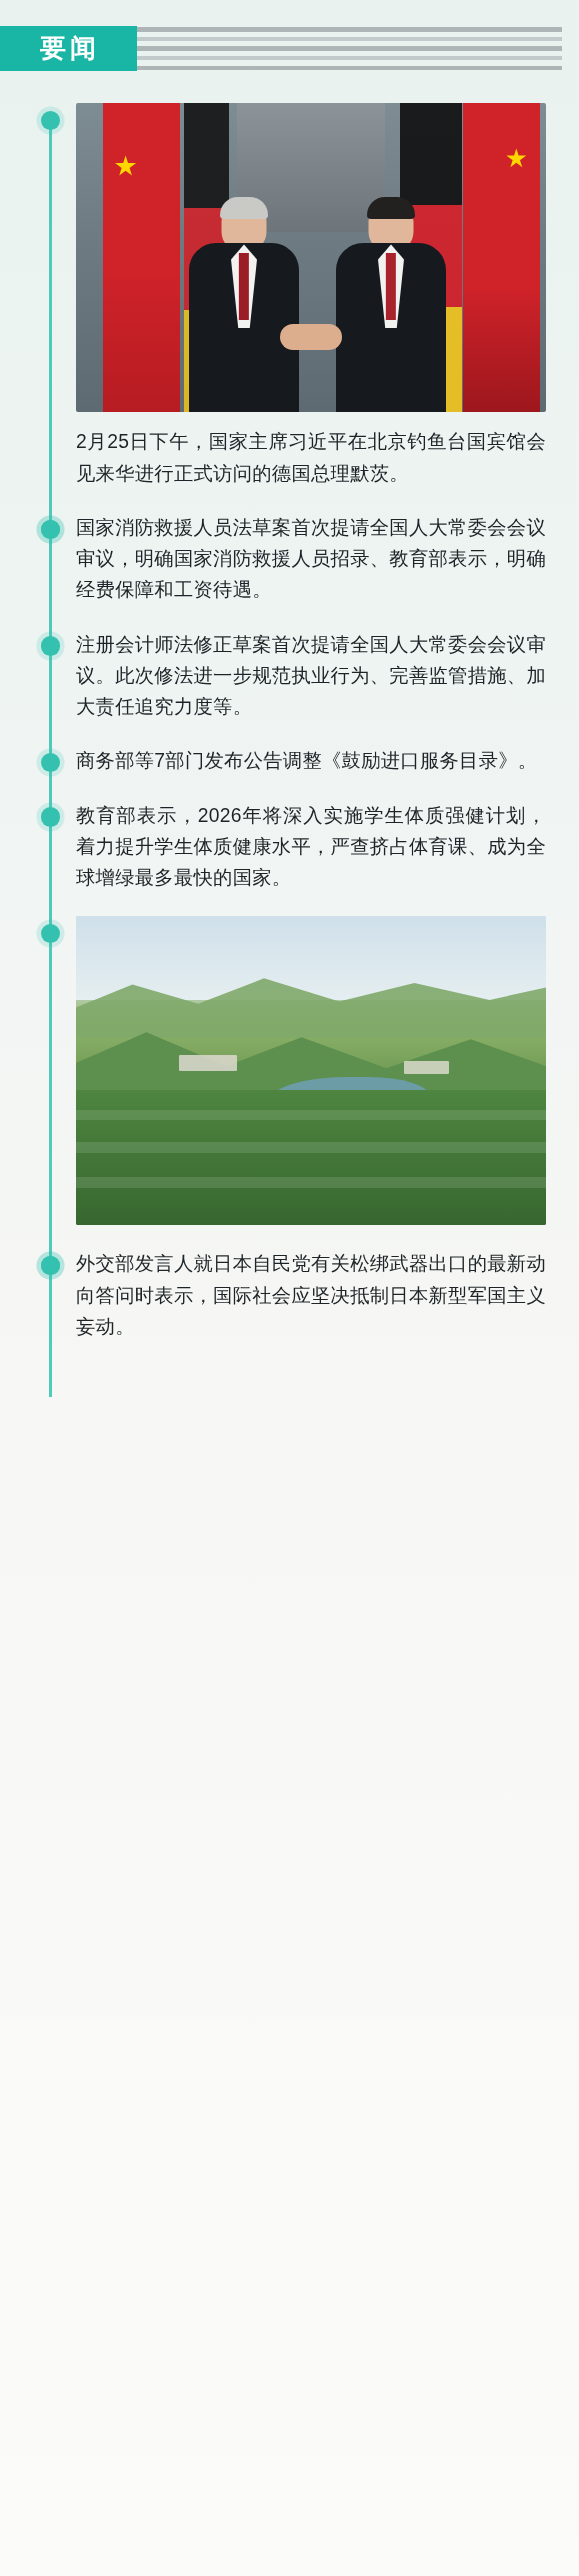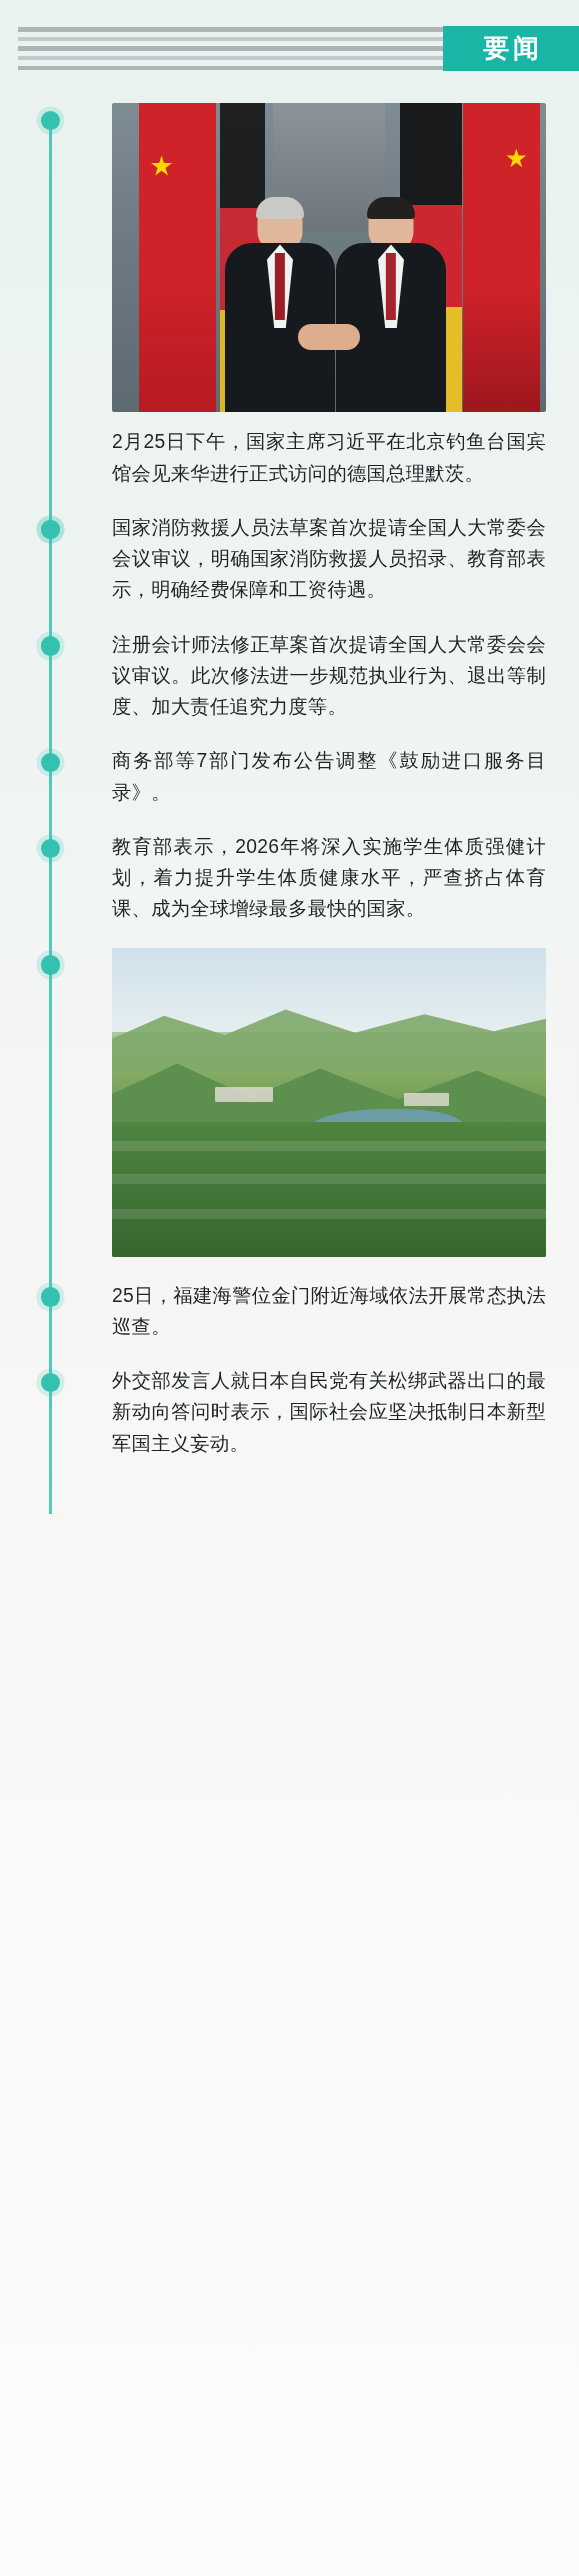--- a/index.html
+++ b/index.html
@@ -15,21 +15,21 @@
     background: linear-gradient(180deg, #e9f2ef 0%, #eef4f2 25%, #f7f7f5 55%, #fbfbfa 100%);
     overflow: hidden;
   }
 
   
   .header {
     position: relative;
     height: 97px;
     display: flex;
     align-items: center;
-    justify-content: flex-end;
+    justify-content: flex-start;
   }
   .stripes {
     position: absolute;
     top: 27px;
     left: 18px;
     right: 18px;
     height: 43px;
     display: flex;
     flex-direction: column;
     justify-content: space-between;
@@ -67,21 +67,21 @@
     left: 49px;
     top: 26px;
     bottom: 26px;
     width: 2.6px;
     background: #34c1b0;
     opacity: .85;
   }
 
   .item {
     position: relative;
-    padding-left: 112px;
+    padding-left: 76px;
     padding-right: 34px;
     margin-bottom: 23px;
   }
   .dot {
     position: absolute;
     left: 41px;
     top: 7.7px;
     width: 19.3px;
     height: 19.3px;
     border-radius: 50%;
@@ -273,21 +273,21 @@
       <div class="dot"></div>
     </div>
 
     <div class="item">
       <div class="dot"></div>
       <p>国家消防救援人员法草案首次提请全国人大常委会会议审议，明确国家消防救援人员招录、教育部表示，明确经费保障和工资待遇。</p>
     </div>
 
     <div class="item">
       <div class="dot"></div>
-      <p>注册会计师法修正草案首次提请全国人大常委会会议审议。此次修法进一步规范执业行为、退出等制度、加大责任追究力度等。</p>
+      <p>注册会计师法修正草案首次提请全国人大常委会会议审议。此次修法进一步规范执业行为、完善监管措施、加大责任追究力度等。</p>
     </div>
 
     <div class="item">
       <div class="dot"></div>
       <p>商务部等7部门发布公告调整《鼓励进口服务目录》。</p>
     </div>
 
 
     <div class="item">
       <div class="dot"></div>
@@ -306,21 +306,20 @@
         <div class="field">
           <div class="terrace" style="top:19.3px;"></div>
           <div class="terrace" style="top:52px;"></div>
           <div class="terrace" style="top:87px;"></div>
         </div>
       </div>
     </div>
 
     <div class="item">
       <div class="dot"></div>
-      <p>25日，福建海警位金门附近海域依法开展常态执法巡查。</p>
     </div>
 
     <div class="item">
       <div class="dot"></div>
       <p>外交部发言人就日本自民党有关松绑武器出口的最新动向答问时表示，国际社会应坚决抵制日本新型军国主义妄动。</p>
     </div>
 
   </div>
 </div>
 

